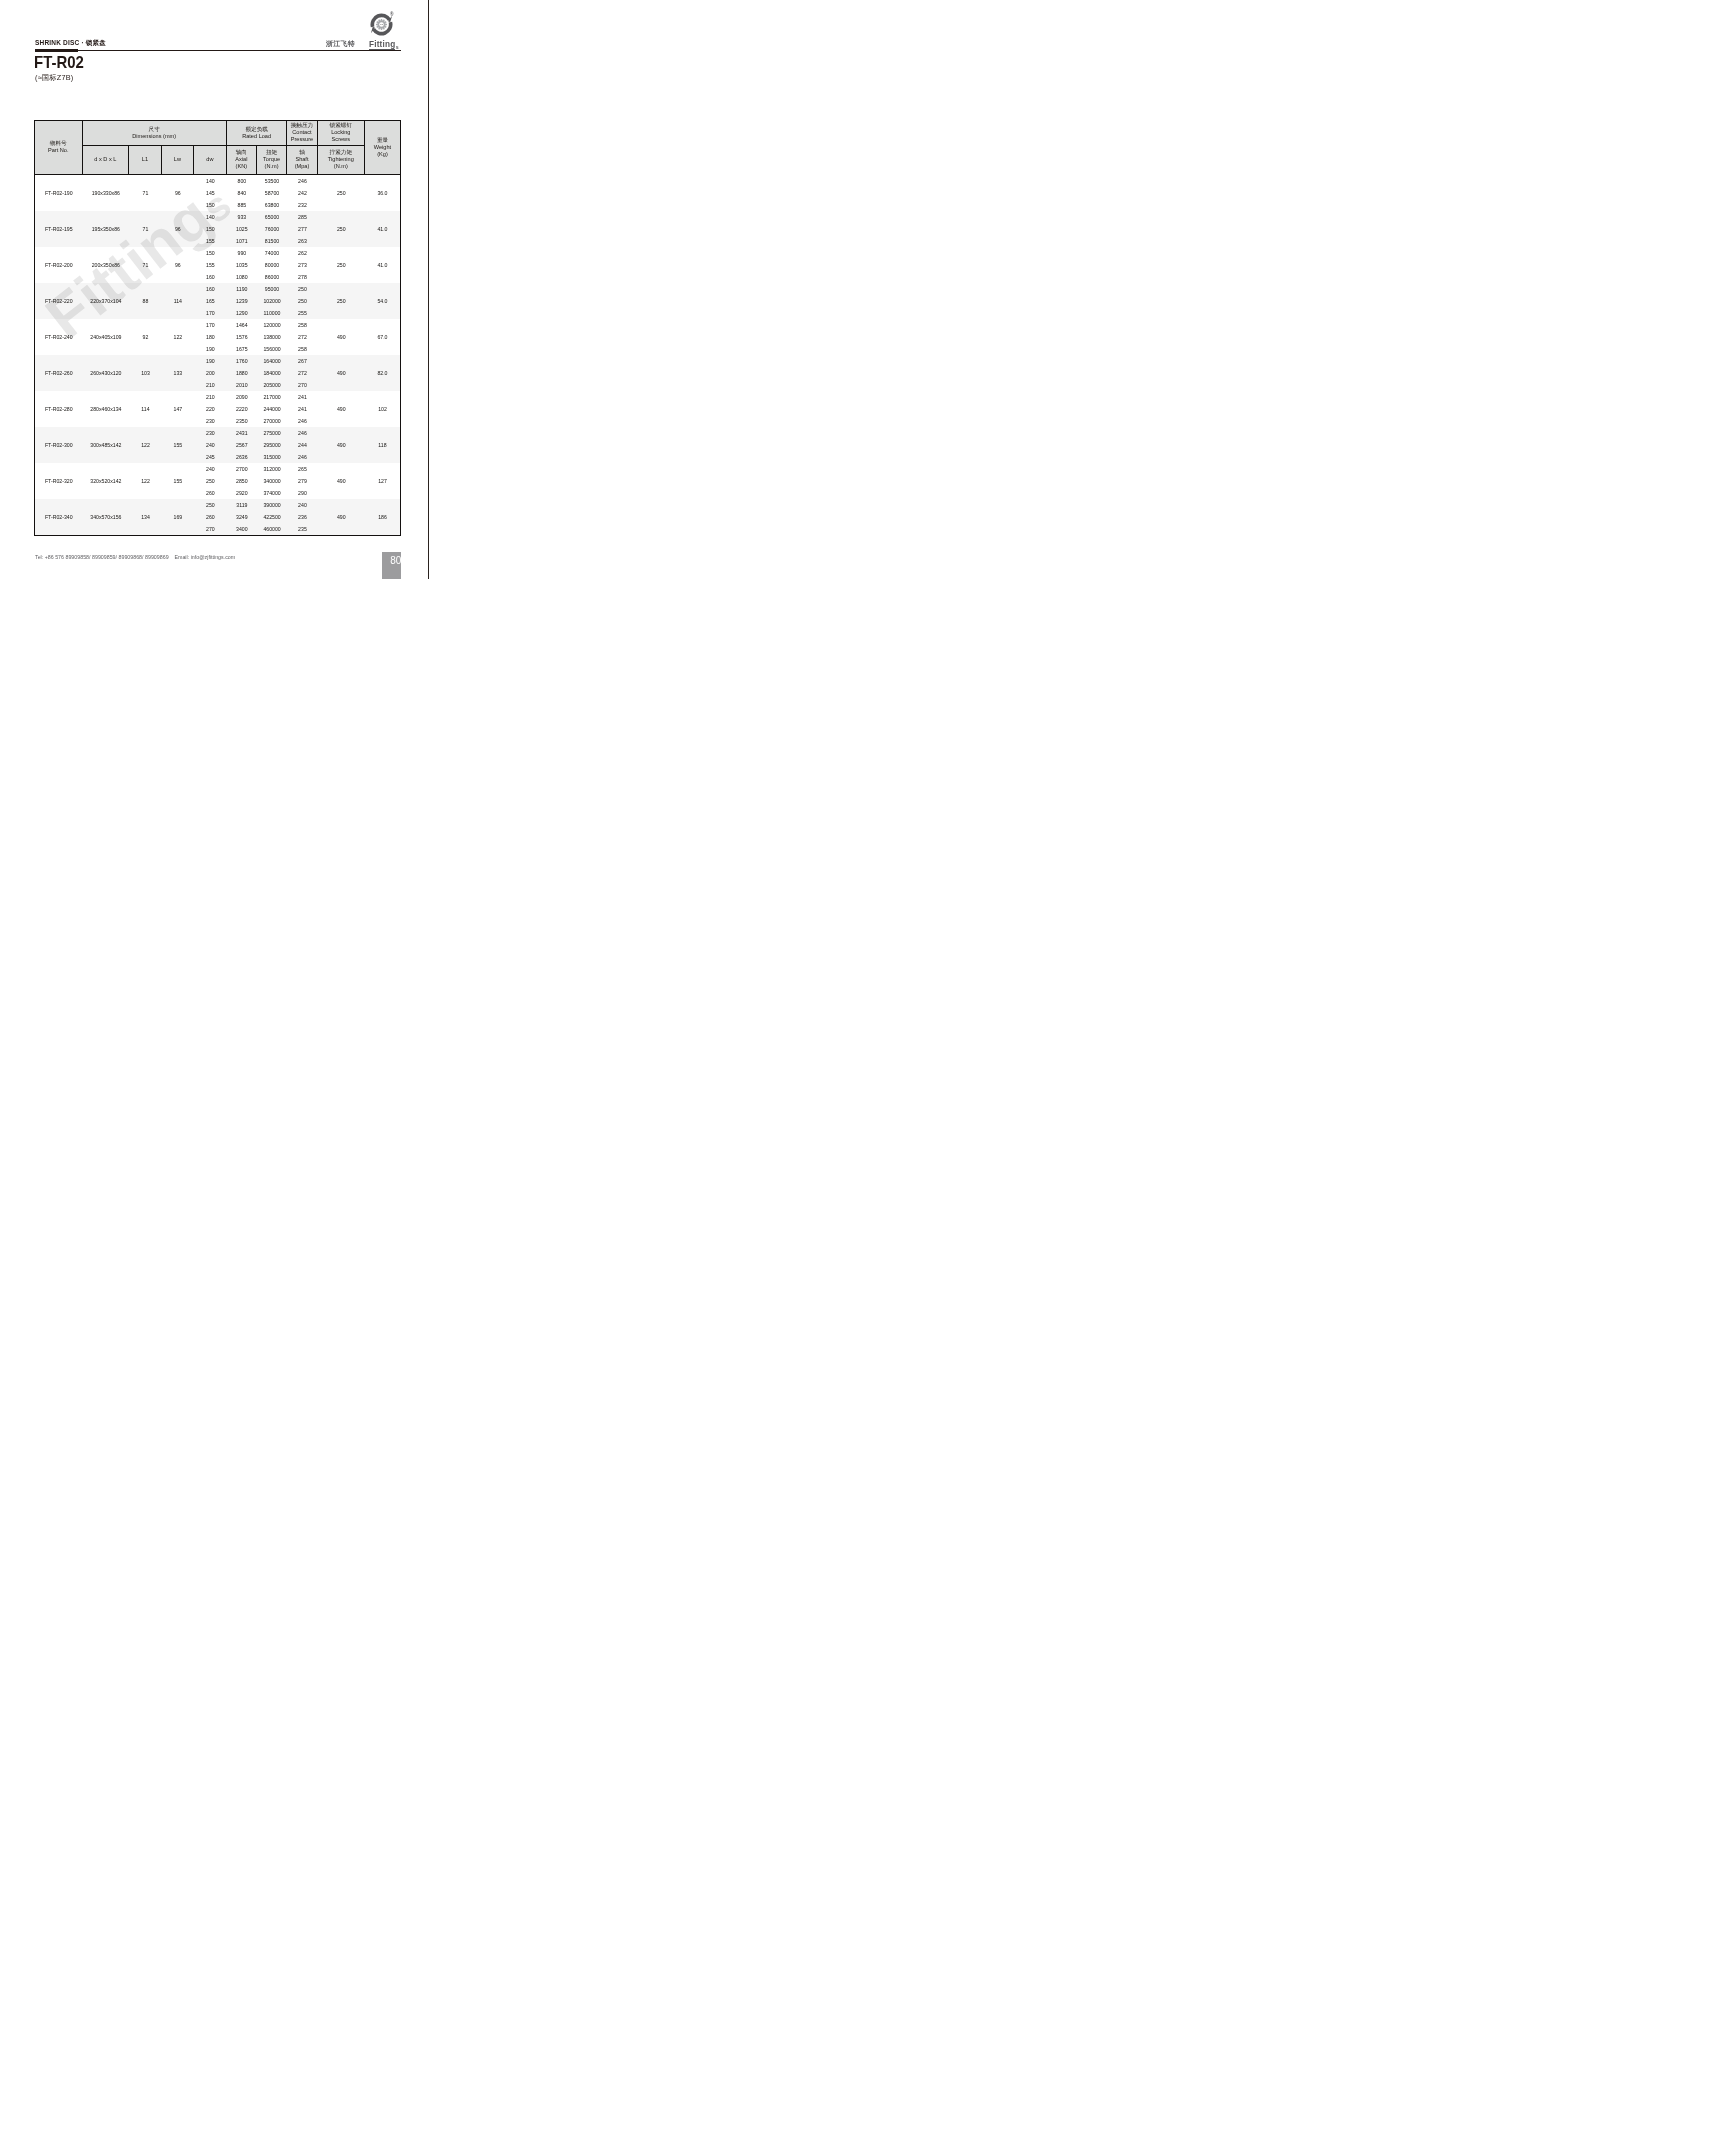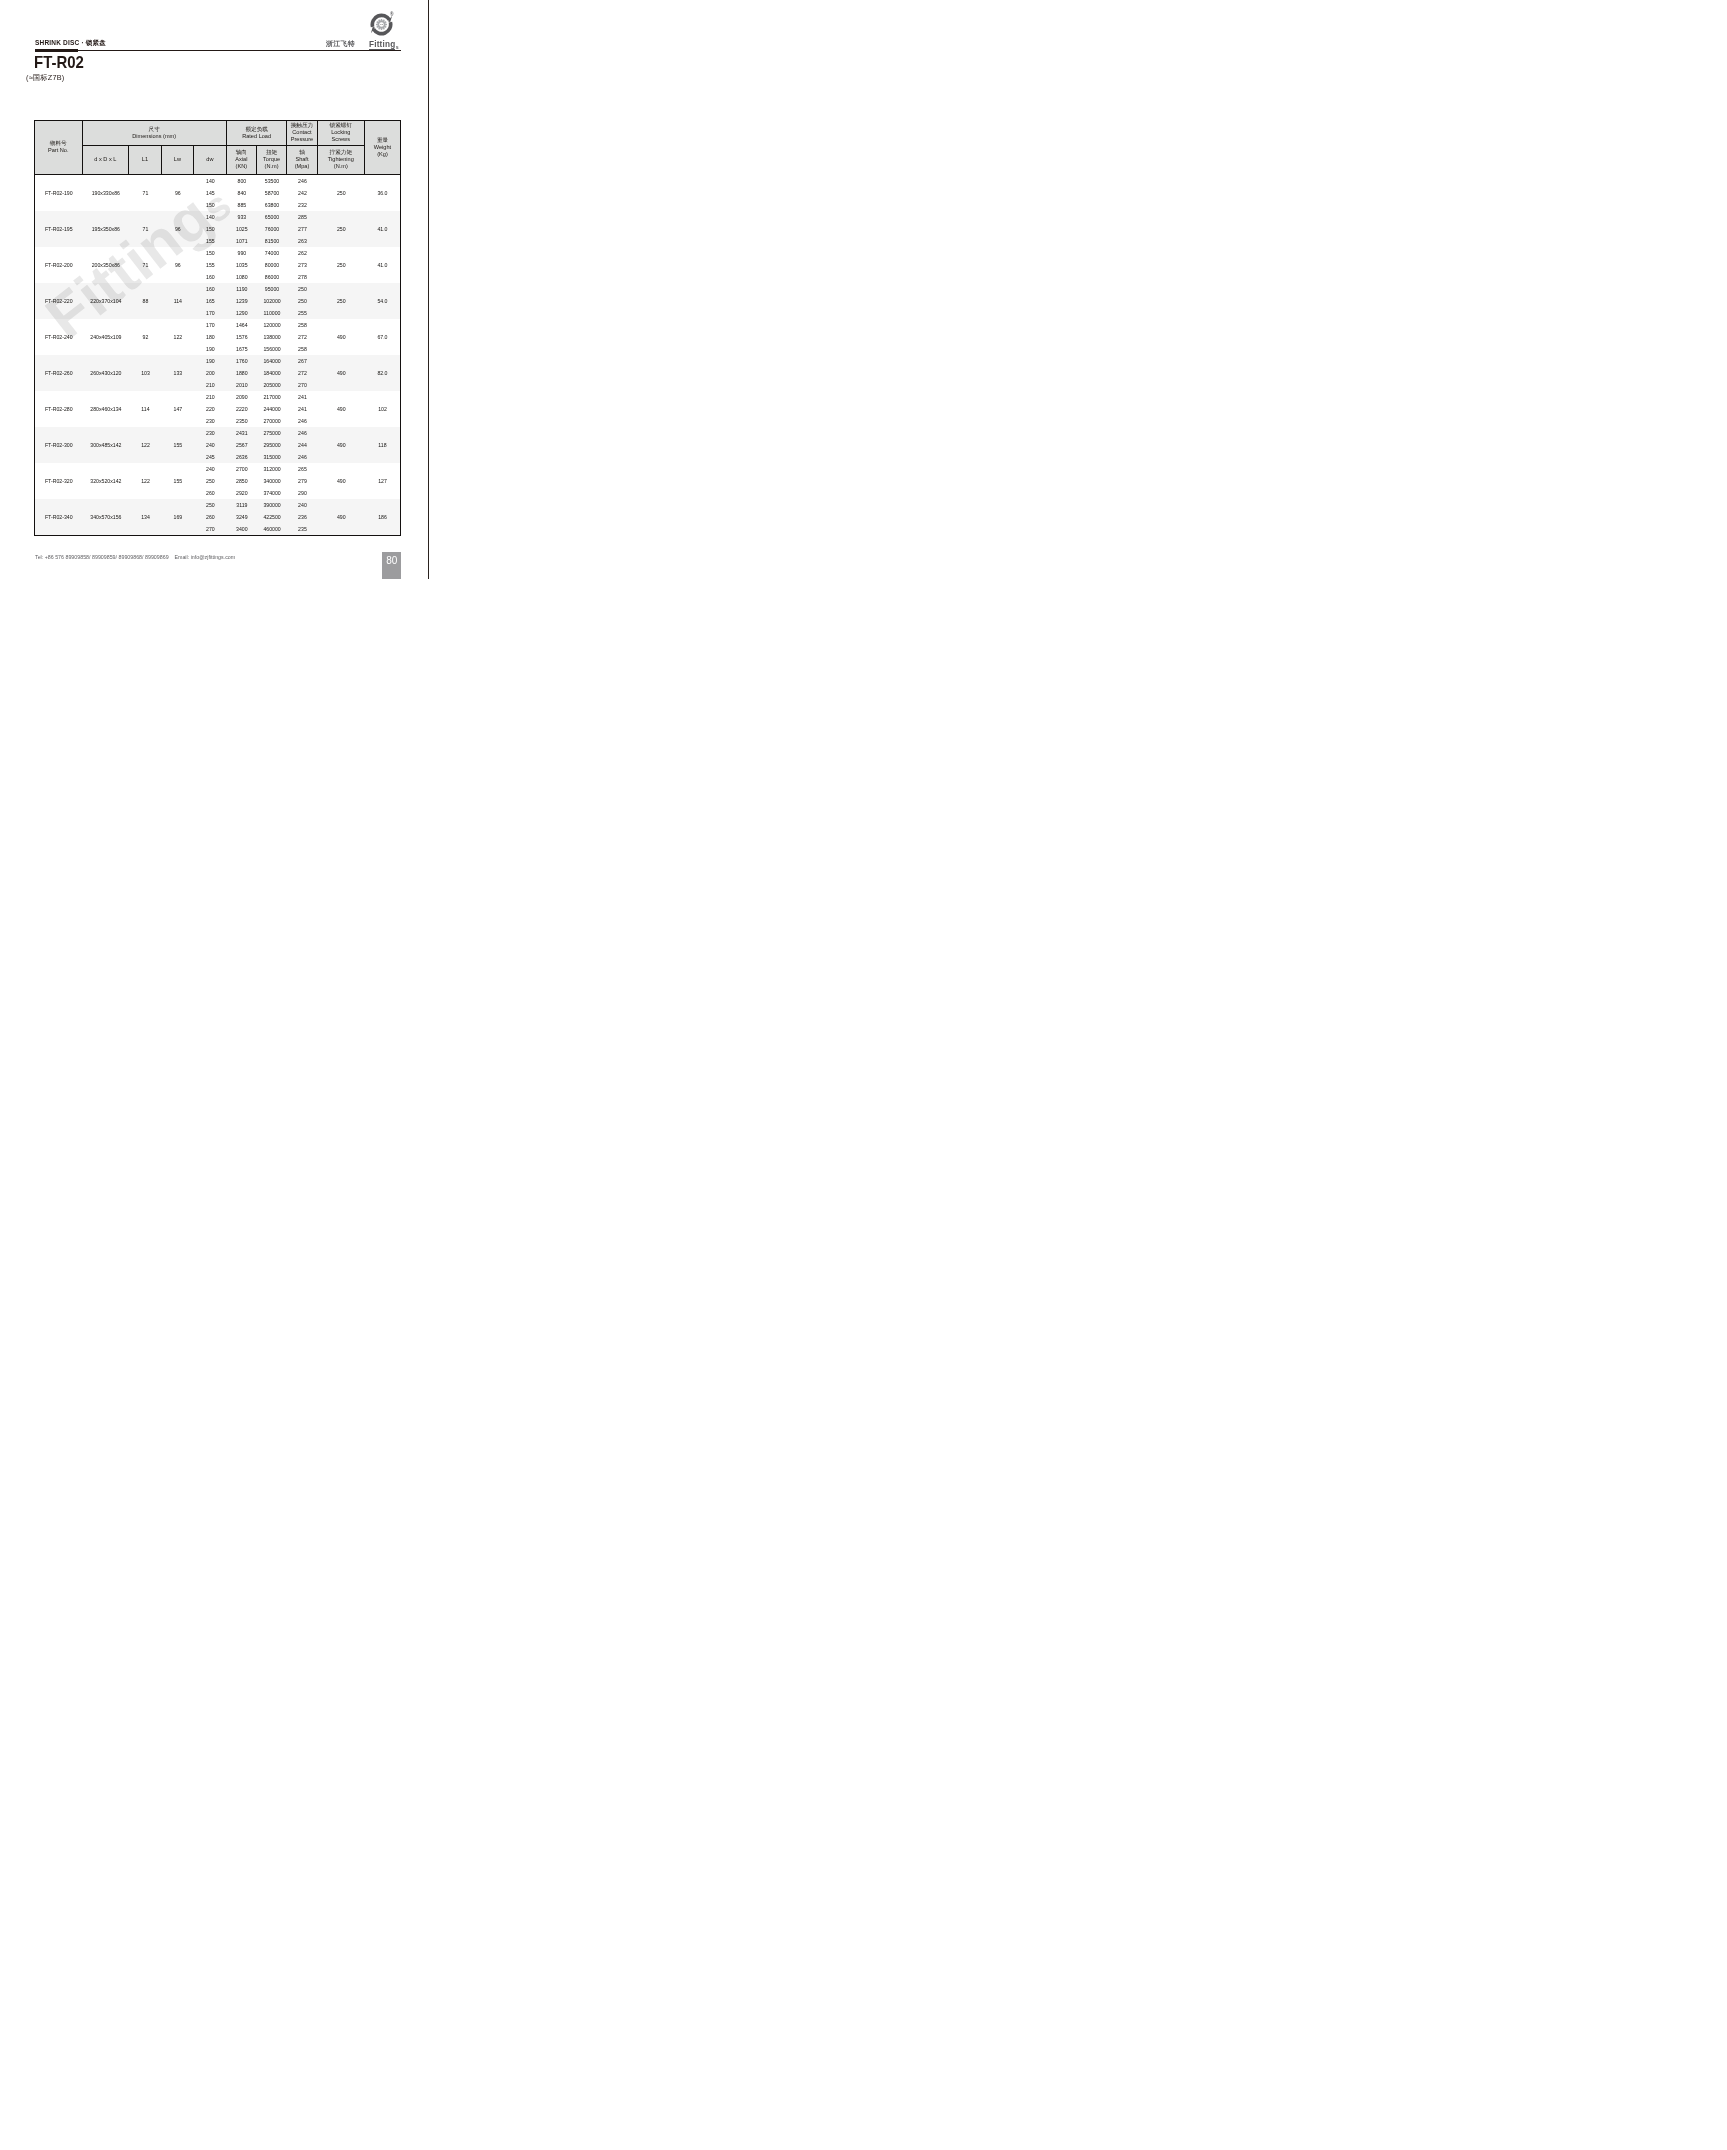--- a/index.html
+++ b/index.html
@@ -19,21 +19,21 @@
   .brand-word .w{font-size:8.2px;font-weight:bold;letter-spacing:0.2px;
     border-bottom:1.1px solid #57575a;padding-bottom:0.4px;}
   .brand-word .s{font-size:5.2px;font-weight:bold;position:relative;top:2.2px;left:0.4px;}
   .logo{position:absolute;left:370px;top:13.3px;width:23px;height:23px;}
   .registered{position:absolute;left:390px;top:12px;font-size:4.7px;color:#57575a;font-weight:bold;}
   .divider{position:absolute;left:35px;top:49px;width:366px;height:2.6px;}
   .divider .thin{position:absolute;left:0;top:0.9px;width:366px;height:1px;background:#231916;}
   .divider .thick{position:absolute;left:0;top:0;width:43px;height:2.6px;background:#231916;}
   .page-title{position:absolute;left:34px;top:53px;font-size:17px;font-weight:bold;
     letter-spacing:0;transform:scaleX(.88);transform-origin:left top;white-space:nowrap;color:#231916;}
-  .page-subtitle{position:absolute;left:26px;top:73px;font-size:7.3px;letter-spacing:0.2px;color:#231916;}
+  .page-subtitle{position:absolute;left:35px;top:73px;font-size:7.3px;letter-spacing:0.2px;color:#231916;}
   
   .watermark{position:absolute;left:71px;top:284px;width:265px;height:62px;
     transform:rotate(-38deg);transform-origin:left bottom;
     color:rgba(115,115,115,0.16);font-weight:bold;white-space:nowrap;pointer-events:none;}
   .watermark .w{font-size:61px;letter-spacing:0.4px;}
   .watermark .s{font-size:41px;}
   
   .spec-table{position:absolute;left:34px;top:120px;width:367px;box-sizing:border-box;}
   .thead,.group{display:grid;
     grid-template-columns:13.02% 12.79% 8.92% 8.83% 9.03% 8.18% 8.39% 8.27% 13.02% 9.55%;}
@@ -72,21 +72,21 @@
   .cdw{grid-column:5;}
   .cax{grid-column:6;}
   .ctq{grid-column:7;}
   .csh{grid-column:8;}
   .r1{grid-row:1;} .r2{grid-row:2;} .r3{grid-row:3;}
   .cti{grid-column:9;grid-row:1/4;}
   .cwt{grid-column:10;grid-row:1/4;}
   
   .footer-contact{position:absolute;left:35px;top:554px;font-size:5.3px;color:#5f5f62;white-space:pre;}
   .page-badge{position:absolute;left:382px;top:552px;width:19.4px;height:27.5px;background:#9c9c9e;
-    color:#ffffff;font-size:10px;display:flex;justify-content:center;align-items:flex-start;
+    color:#ffffff;font-size:10px;display:flex;justify-content:flex-end;align-items:flex-start;
     padding-top:0;box-sizing:border-box;}
   .page-badge span{margin-top:3px;}
 </style>
 </head>
 <body>
 
 <div class="right-rule"></div>
 
 <div class="masthead-left">SHRINK DISC · 锁紧盘</div>
 <div class="brand-cn">浙江飞特</div>

